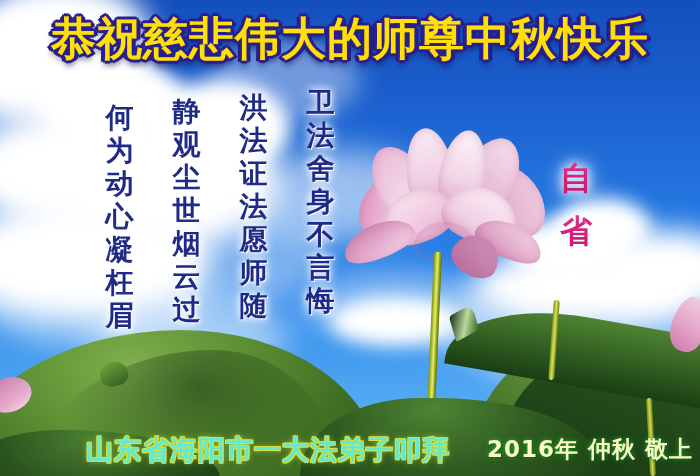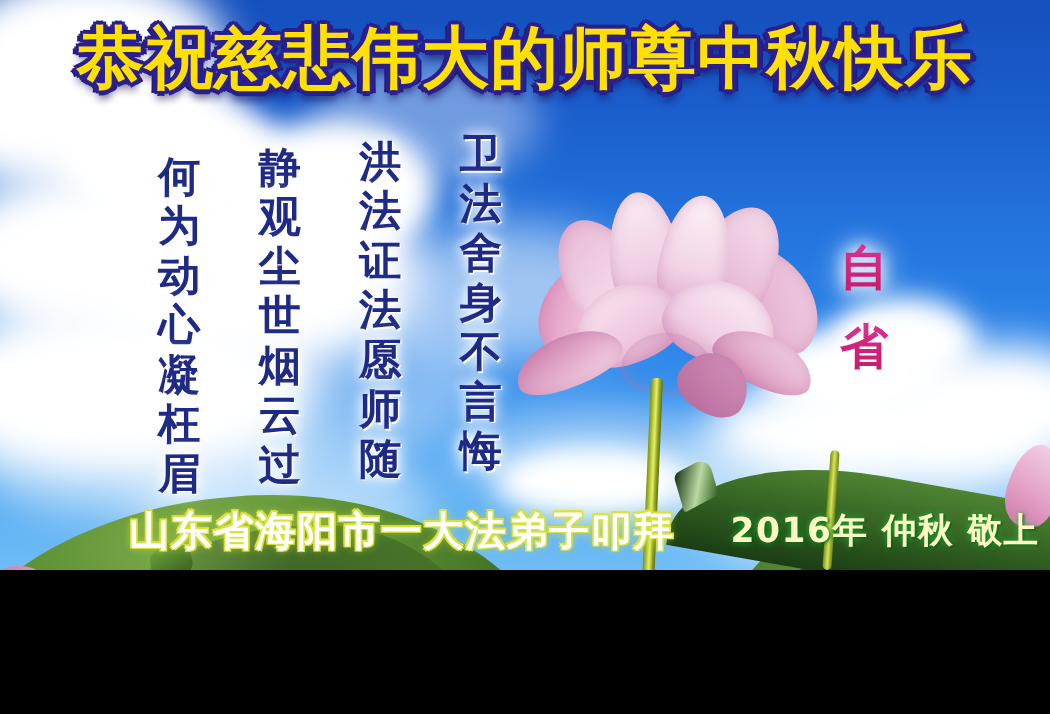--- a/index.html
+++ b/index.html
@@ -1,17 +1,17 @@
 <!DOCTYPE html>
 <html><head>
 <meta charset="utf-8">
 <style>
   html,body{margin:0;padding:0;background:#000;}
   .stage{
-    position:relative;width:700px;height:380px;overflow:hidden;
+    position:relative;width:700px;height:476px;overflow:hidden;
     font-family:"DejaVu Sans","Liberation Sans",sans-serif;
     background:#1b5fc8;
   }
 
   
   .sky{position:absolute;inset:0;
     background:
       linear-gradient(#1450bd 0%, #1a5ccb 18%, #2374de 40%, #2f88ea 62%, #4fa6f2 82%, #6fbdf6 100%);
   }
   
@@ -58,21 +58,21 @@
   .seal{position:absolute;left:543px;top:152px;width:66px;text-align:center;}
   .seal span{
     display:block;font-size:32px;line-height:53px;font-weight:bold;
     background:linear-gradient(180deg,#e0439b 0%,#d2257f 45%,#c9135f 100%);
     -webkit-background-clip:text;background-clip:text;color:transparent;
     filter:drop-shadow(0 0 5px #ffffff) drop-shadow(0 0 9px #ffffff);
   }
 
   .signature{
     position:absolute;left:86px;bottom:8px;
-    font-size:27px;font-weight:bold;letter-spacing:1px;color:#ffffff;
+    font-size:27px;font-weight:bold;letter-spacing:1px;color:#5eead4;
     text-shadow:
       -1px -1px 0 #d8e23a, 1px -1px 0 #d8e23a, -1px 1px 0 #d8e23a, 1px 1px 0 #d8e23a,
       0 0 6px rgba(216,226,58,.85);
     white-space:nowrap;
   }
   .date{
     position:absolute;left:487px;bottom:11px;
     font-size:23px;font-weight:bold;letter-spacing:1px;color:#fef9c3;
     text-shadow:0 0 5px rgba(30,200,60,.85),1px 1px 2px rgba(0,40,0,.8);
     white-space:nowrap;

